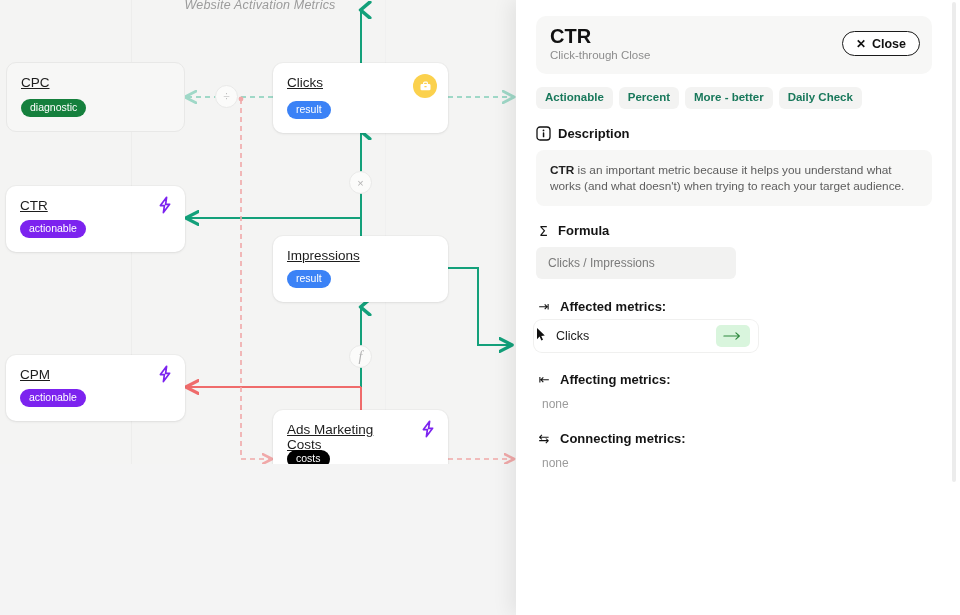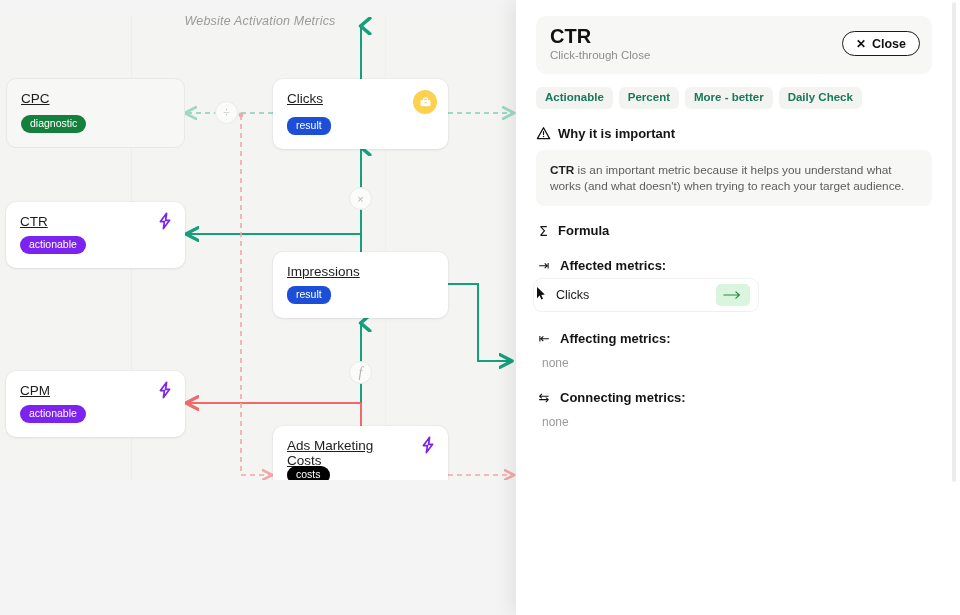--- a/index.html
+++ b/index.html
@@ -6,21 +6,21 @@
   html, body {
     width: 960px; height: 615px;
     font-family: "Liberation Sans", sans-serif;
     overflow: hidden;
     background: #f4f4f4;
   }
   #app { position: relative; width: 960px; height: 615px; }
 
   
   #canvas {
-    position: absolute; left: 0; top: 16px;
+    position: absolute; left: 0; top: 0;
     width: 520px; height: 464px;
     background: #f4f4f3;
     overflow: hidden;
   }
   #canvas .faintline {
     position: absolute; top: 0; bottom: 0; width: 1px;
     background: #ededec;
   }
   #canvas-title {
     position: absolute; top: -2px; left: 0; width: 520px;
@@ -55,21 +55,21 @@
   .node .badge {
     position: absolute; left: 14px; bottom: 14px;
     border-radius: 999px;
     font-size: 10.5px;
     color: #fff;
     padding: 3px 9px 4px;
     line-height: 11px;
   }
   .badge.diagnostic { background: #15803d; color: #fff; }
   .badge.actionable { background: #7c23ef; }
-  .badge.result     { background: #1d4ed8; border-radius: 8px; }
+  .badge.result     { background: #3b82f6; }
   .badge.costs      { background: #000000; }
 
   .bolt { position: absolute; right: 12px; top: 10px; width: 16px; height: 18px; }
   .chip-icon {
     position: absolute; right: 11px; top: 11px;
     width: 24px; height: 24px; border-radius: 50%;
     background: #fbd14d;
     display: flex; align-items: center; justify-content: center;
   }
 
@@ -328,39 +328,40 @@
         </button>
       </div>
 
       <div class="tags">
         <span class="tag">Actionable</span>
         <span class="tag">Percent</span>
         <span class="tag">More - better</span>
         <span class="tag">Daily Check</span>
       </div>
 
-
       <div class="sec-head">
         <span class="sec-ic">
           <svg viewBox="0 0 15 15" width="15" height="15">
-            <path d="M7.5 1.8 L13.6 12.6 H1.4 Z" fill="none" stroke="#111" stroke-width="1.3" stroke-linejoin="round"></path>
-            <rect x="6.9" y="5.1" width="1.2" height="4" rx=".55" fill="#111"></rect>
-            <circle cx="7.5" cy="10.4" r=".75" fill="#111"></circle>
+            <rect x="1" y="1" width="13" height="13" rx="3" fill="none" stroke="#111" stroke-width="1.3"></rect>
+            <circle cx="7.5" cy="4.4" r=".9" fill="#111"></circle>
+            <rect x="6.8" y="6.3" width="1.5" height="5" rx=".6" fill="#111"></rect>
           </svg>
         </span>
-        <span>Why it is important</span>
-      </div>
+        <span>Description</span>
+      </div>
+
       <div class="sec-body">
         <b>CTR</b><span> is an important metric because it helps you understand what works (and what doesn't) when trying to reach your target audience.</span>
       </div>
 
       <div class="sec-head">
         <span class="sec-ic sigma">Σ</span>
         <span>Formula</span>
       </div>
+      <div class="formula-box">Clicks / Impressions</div>
 
       <div class="rel-head">
         <span class="rel-ic">⇥</span>
         <span>Affected metrics:</span>
       </div>
       <div class="rel-row">
         <span class="cursor">
           <svg viewBox="0 0 11 15" width="11" height="15">
               <path d="M1 1 L1 12.2 L3.6 9.6 L5.4 13.6 L7 12.8 L5.3 9 L8.8 8.6 Z" fill="#111"></path>
             </svg>

